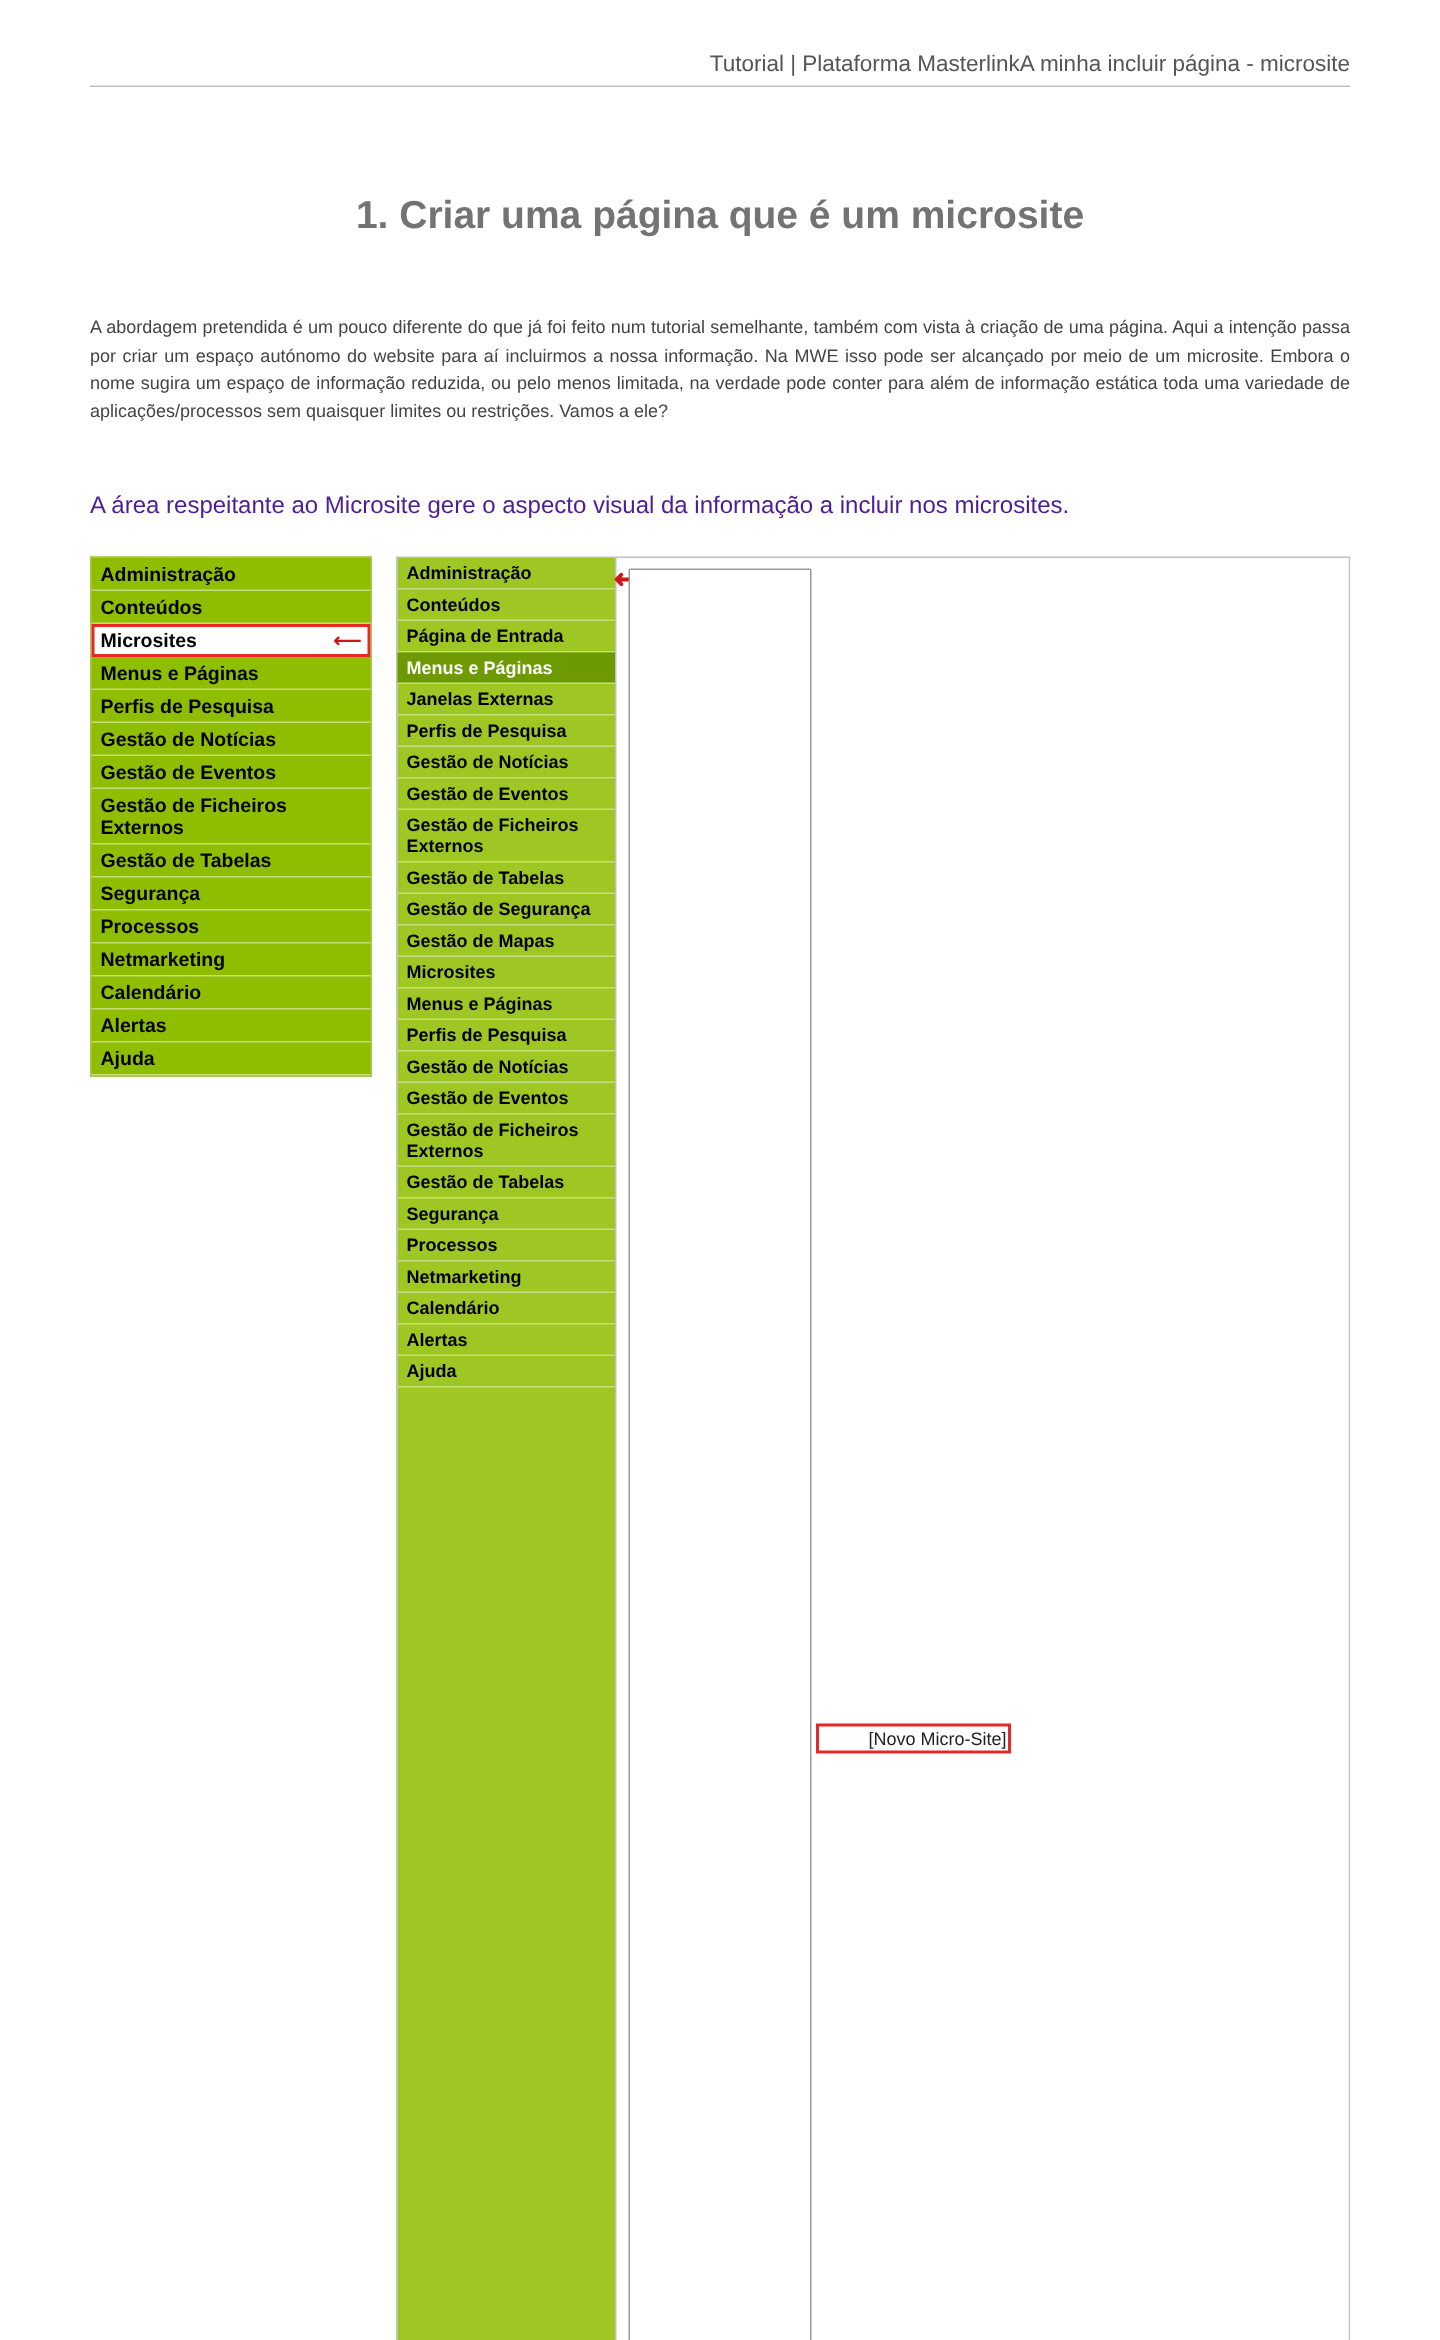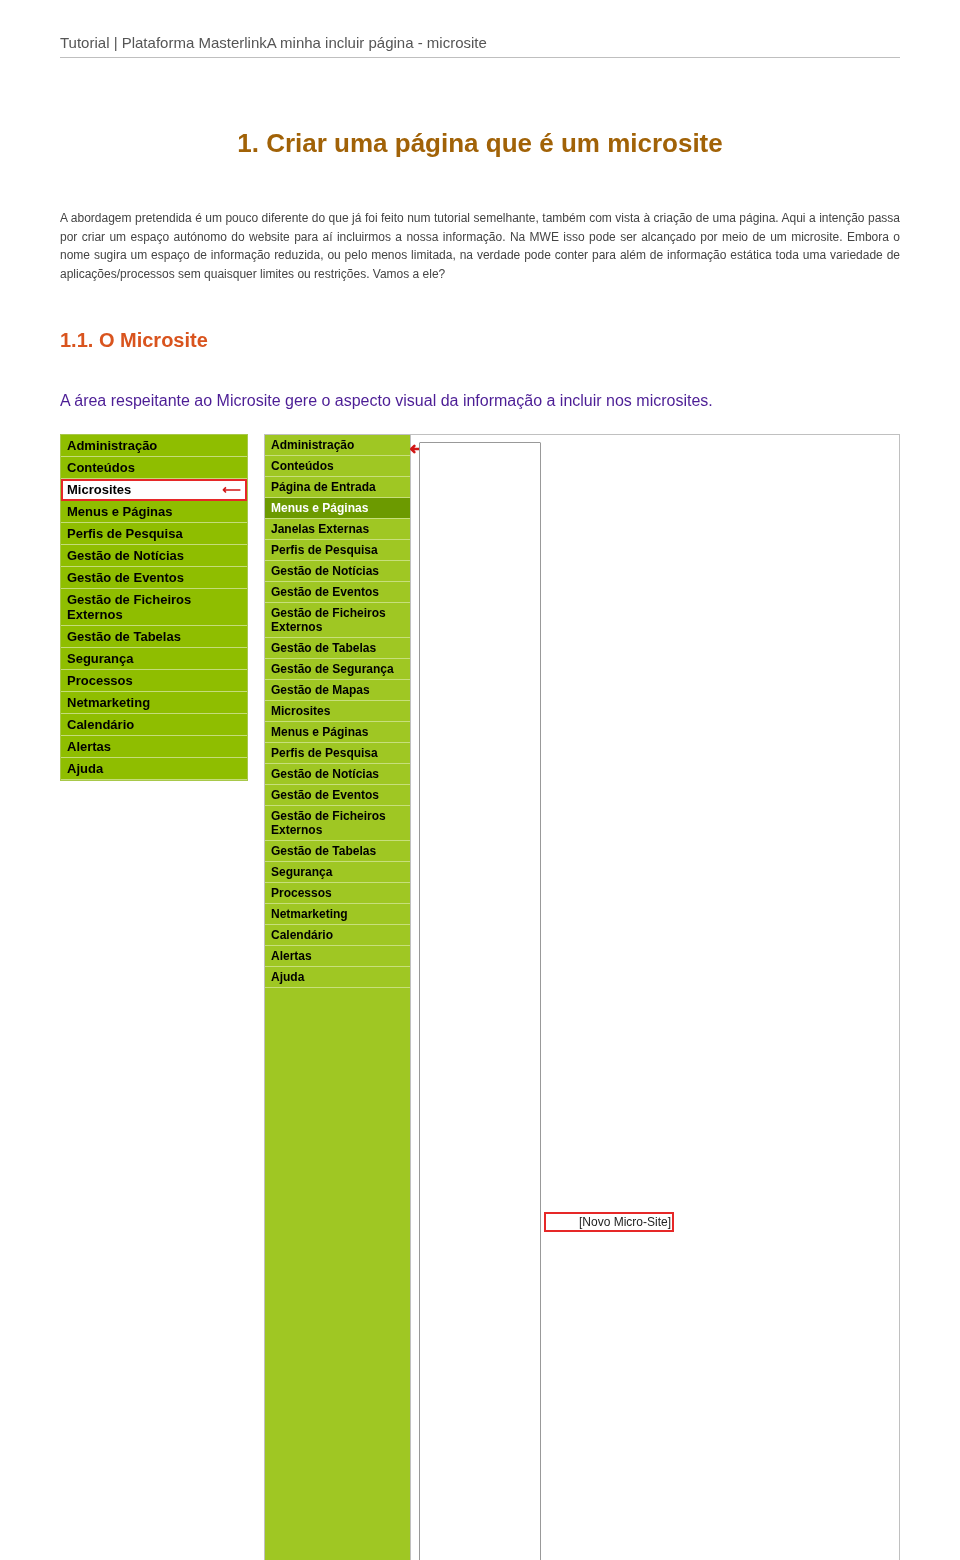--- a/index.html
+++ b/index.html
@@ -11,33 +11,33 @@
     margin: 0 auto;
     position: relative;
   }
   .page {
     padding: 34px 60px 40px 60px;
     min-height: 1560px;
     position: relative;
   }
   .header-row {
     display: flex;
-    justify-content: flex-start;
+    justify-content: flex-end;
     font-size: 15px;
     color: #555;
     margin-bottom: 6px;
   }
   .hr-top {
     border: none;
     border-top: 1px solid #bfbfbf;
     margin-bottom: 70px;
   }
   h1.title {
     text-align: center;
-    color: #a16207;
+    color: #737373;
     font-size: 26px;
     font-weight: 600;
     margin-bottom: 50px;
   }
   .body-text {
     font-size: 12px;
     line-height: 1.55;
     color: #444;
     text-align: justify;
     margin-bottom: 46px;
@@ -164,21 +164,20 @@
   <div class="header-row">
     <span>Tutorial | Plataforma Masterlink</span>
     <span>A minha incluir página - microsite</span>
   </div>
   <hr class="hr-top">
 
   <h1 class="title">1. Criar uma página que é um microsite</h1>
 
   <p class="body-text">A abordagem pretendida é um pouco diferente do que já foi feito num tutorial semelhante, também com vista à criação de uma página. Aqui a intenção passa por criar um espaço autónomo do website para aí incluirmos a nossa informação. Na MWE isso pode ser alcançado por meio de um microsite. Embora o nome sugira um espaço de informação reduzida, ou pelo menos limitada, na verdade pode conter para além de informação estática toda uma variedade de aplicações/processos sem quaisquer limites ou restrições. Vamos a ele?</p>
 
-  <h2 class="sub">1.1.    O Microsite</h2>
 
   <p class="lead">A área respeitante ao Microsite gere o aspecto visual da informação a incluir nos microsites.</p>
 
   <div class="fig-wrap">
 
     <div class="menu1" id="menu1">
         <div class="row">Administração</div>
         <div class="row">Conteúdos</div>
         <div class="row selected">Microsites<span class="arrow-l">⟵</span></div>
         <div class="row">Menus e Páginas</div>

